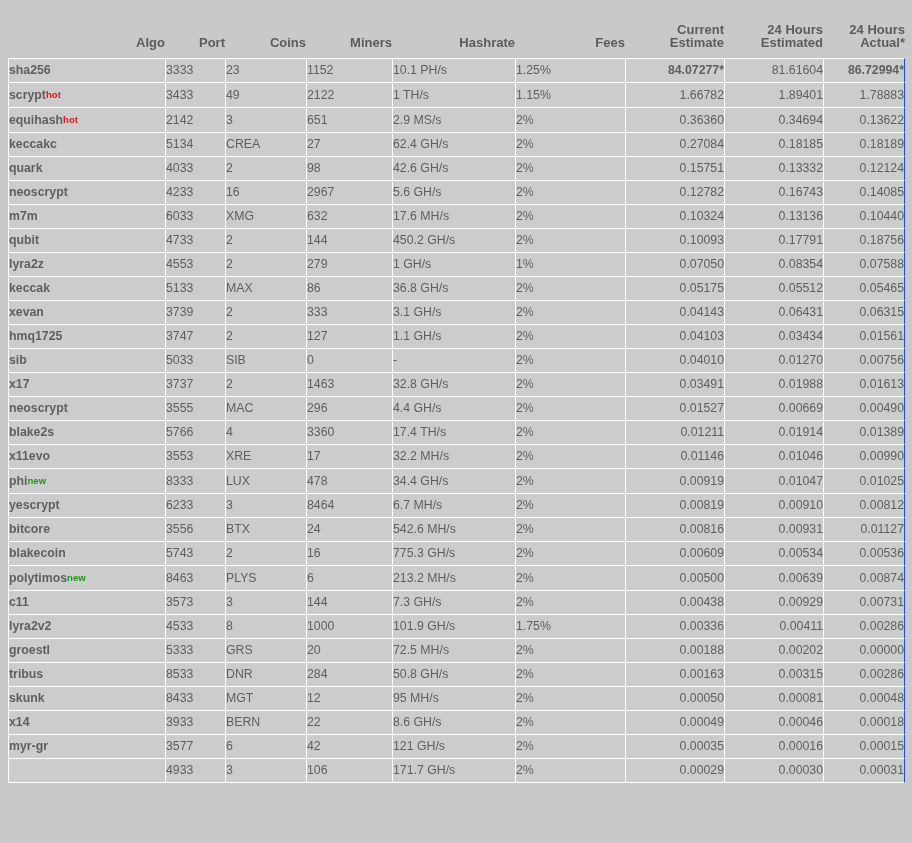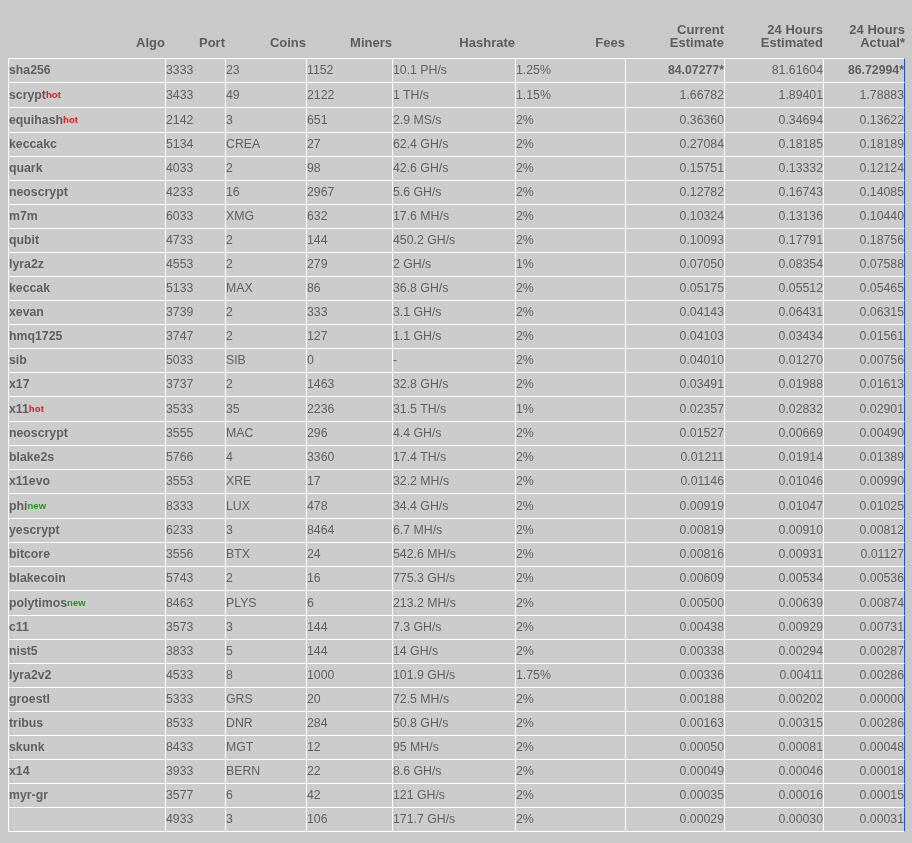--- a/index.html
+++ b/index.html
@@ -224,21 +224,21 @@
           <td class="pad-l">2%</td>
           <td class="num pad-r">0.10093</td>
           <td class="num pad-r">0.17791</td>
           <td class="num pad-r">0.18756</td>
         </tr>
         <tr class="hl-blue">
           <td class="algo-cell"><span>lyra2z</span></td>
           <td class="pad-l">4553</td>
           <td class="pad-l">2</td>
           <td class="pad-l">279</td>
-          <td class="pad-l">2 GH/s</td>
+          <td class="pad-l">1 GH/s</td>
           <td class="pad-l">1%</td>
           <td class="num pad-r">0.07050</td>
           <td class="num pad-r">0.08354</td>
           <td class="num pad-r">0.07588</td>
         </tr>
         <tr>
           <td class="algo-cell"><span>keccak</span></td>
           <td class="pad-l">5133</td>
           <td class="pad-l">MAX</td>
           <td class="pad-l">86</td>
@@ -285,31 +285,20 @@
           <td class="algo-cell"><span>x17</span></td>
           <td class="pad-l">3737</td>
           <td class="pad-l">2</td>
           <td class="pad-l">1463</td>
           <td class="pad-l">32.8 GH/s</td>
           <td class="pad-l">2%</td>
           <td class="num pad-r">0.03491</td>
           <td class="num pad-r">0.01988</td>
           <td class="num pad-r">0.01613</td>
         </tr>
-        <tr class="hl-purple">
-          <td class="algo-cell"><span>x11</span><span class="badge badge-hot">hot</span></td>
-          <td class="pad-l">3533</td>
-          <td class="pad-l">35</td>
-          <td class="pad-l">2236</td>
-          <td class="pad-l">31.5 TH/s</td>
-          <td class="pad-l">1%</td>
-          <td class="num pad-r">0.02357</td>
-          <td class="num pad-r">0.02832</td>
-          <td class="num pad-r">0.02901</td>
-        </tr>
         <tr>
           <td class="algo-cell"><span>neoscrypt</span></td>
           <td class="pad-l">3555</td>
           <td class="pad-l">MAC</td>
           <td class="pad-l">296</td>
           <td class="pad-l">4.4 GH/s</td>
           <td class="pad-l">2%</td>
           <td class="num pad-r">0.01527</td>
           <td class="num pad-r">0.00669</td>
           <td class="num pad-r">0.00490</td>
@@ -394,31 +383,20 @@
         <tr>
           <td class="algo-cell"><span>c11</span></td>
           <td class="pad-l">3573</td>
           <td class="pad-l">3</td>
           <td class="pad-l">144</td>
           <td class="pad-l">7.3 GH/s</td>
           <td class="pad-l">2%</td>
           <td class="num pad-r">0.00438</td>
           <td class="num pad-r">0.00929</td>
           <td class="num pad-r">0.00731</td>
-        </tr>
-        <tr>
-          <td class="algo-cell"><span>nist5</span></td>
-          <td class="pad-l">3833</td>
-          <td class="pad-l">5</td>
-          <td class="pad-l">144</td>
-          <td class="pad-l">14 GH/s</td>
-          <td class="pad-l">2%</td>
-          <td class="num pad-r">0.00338</td>
-          <td class="num pad-r">0.00294</td>
-          <td class="num pad-r">0.00287</td>
         </tr>
         <tr>
           <td class="algo-cell"><span>lyra2v2</span></td>
           <td class="pad-l">4533</td>
           <td class="pad-l">8</td>
           <td class="pad-l">1000</td>
           <td class="pad-l">101.9 GH/s</td>
           <td class="pad-l">1.75%</td>
           <td class="num pad-r">0.00336</td>
           <td class="num pad-r">0.00411</td>

